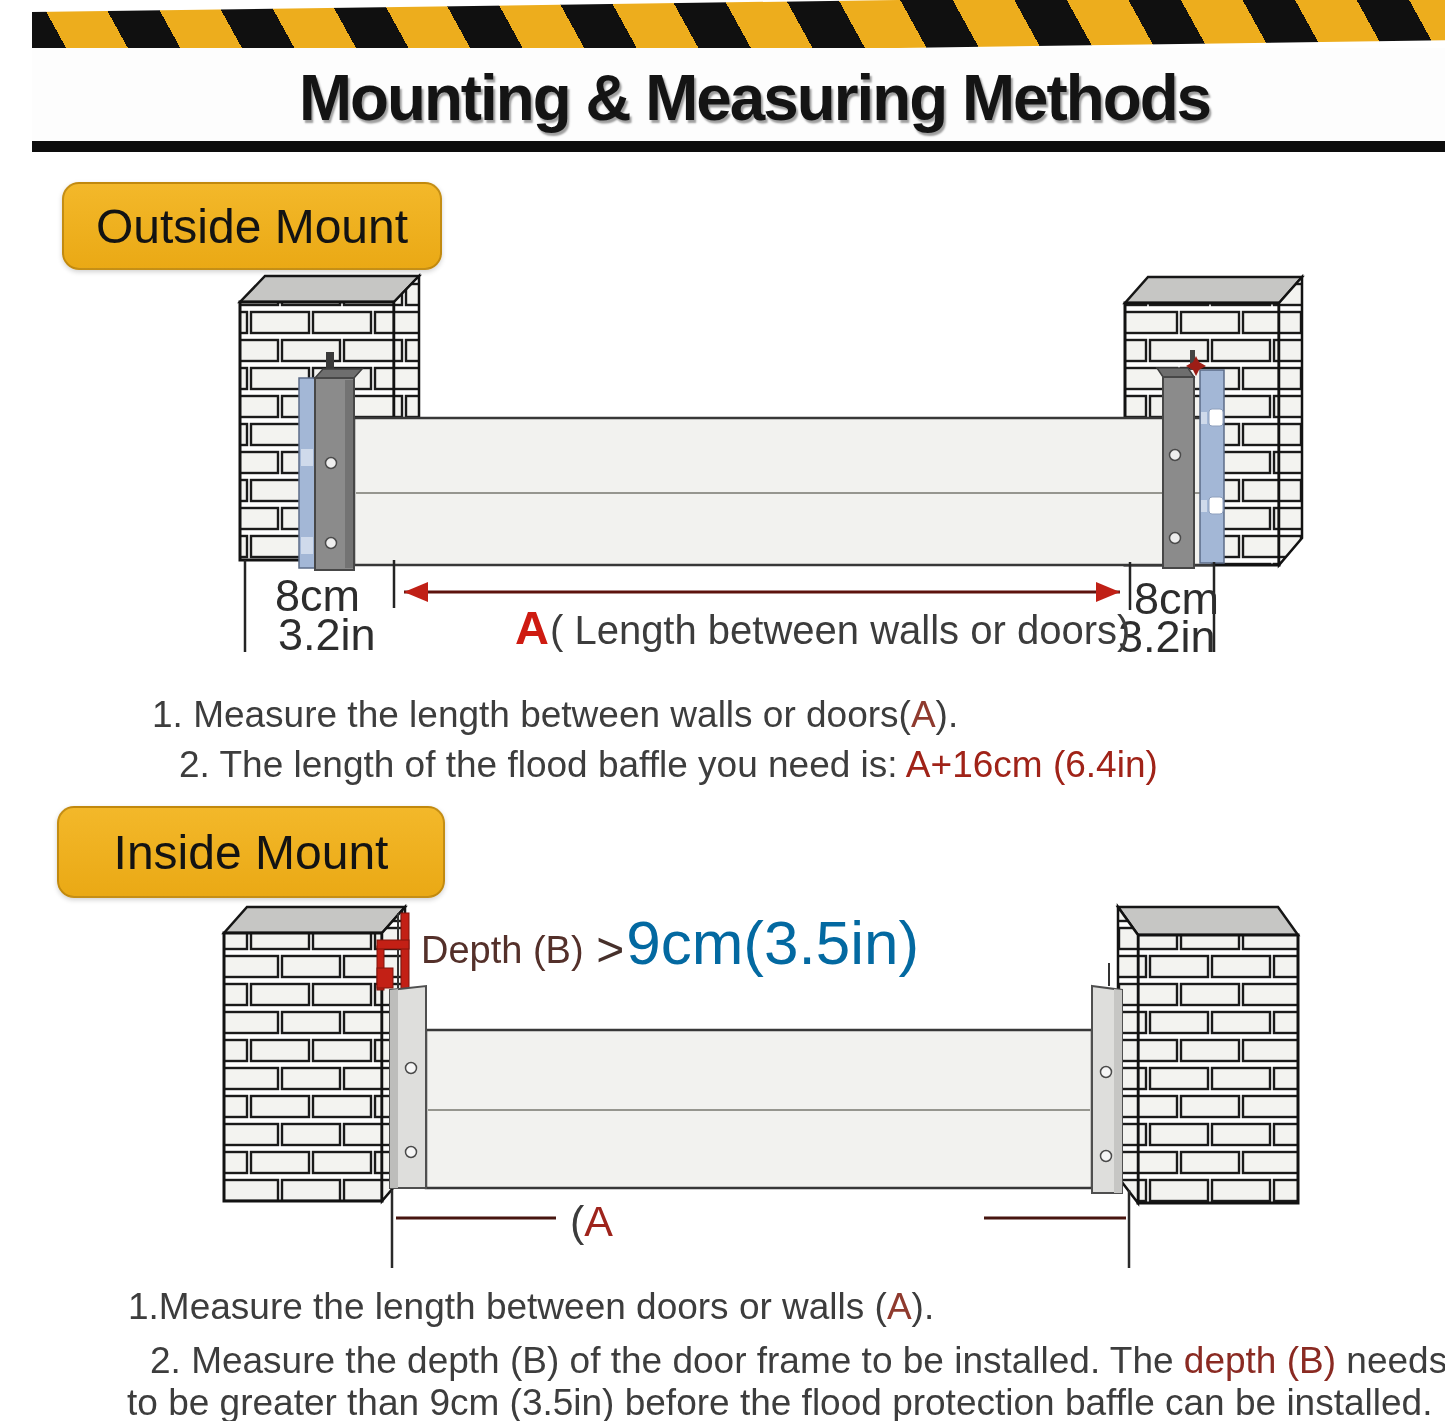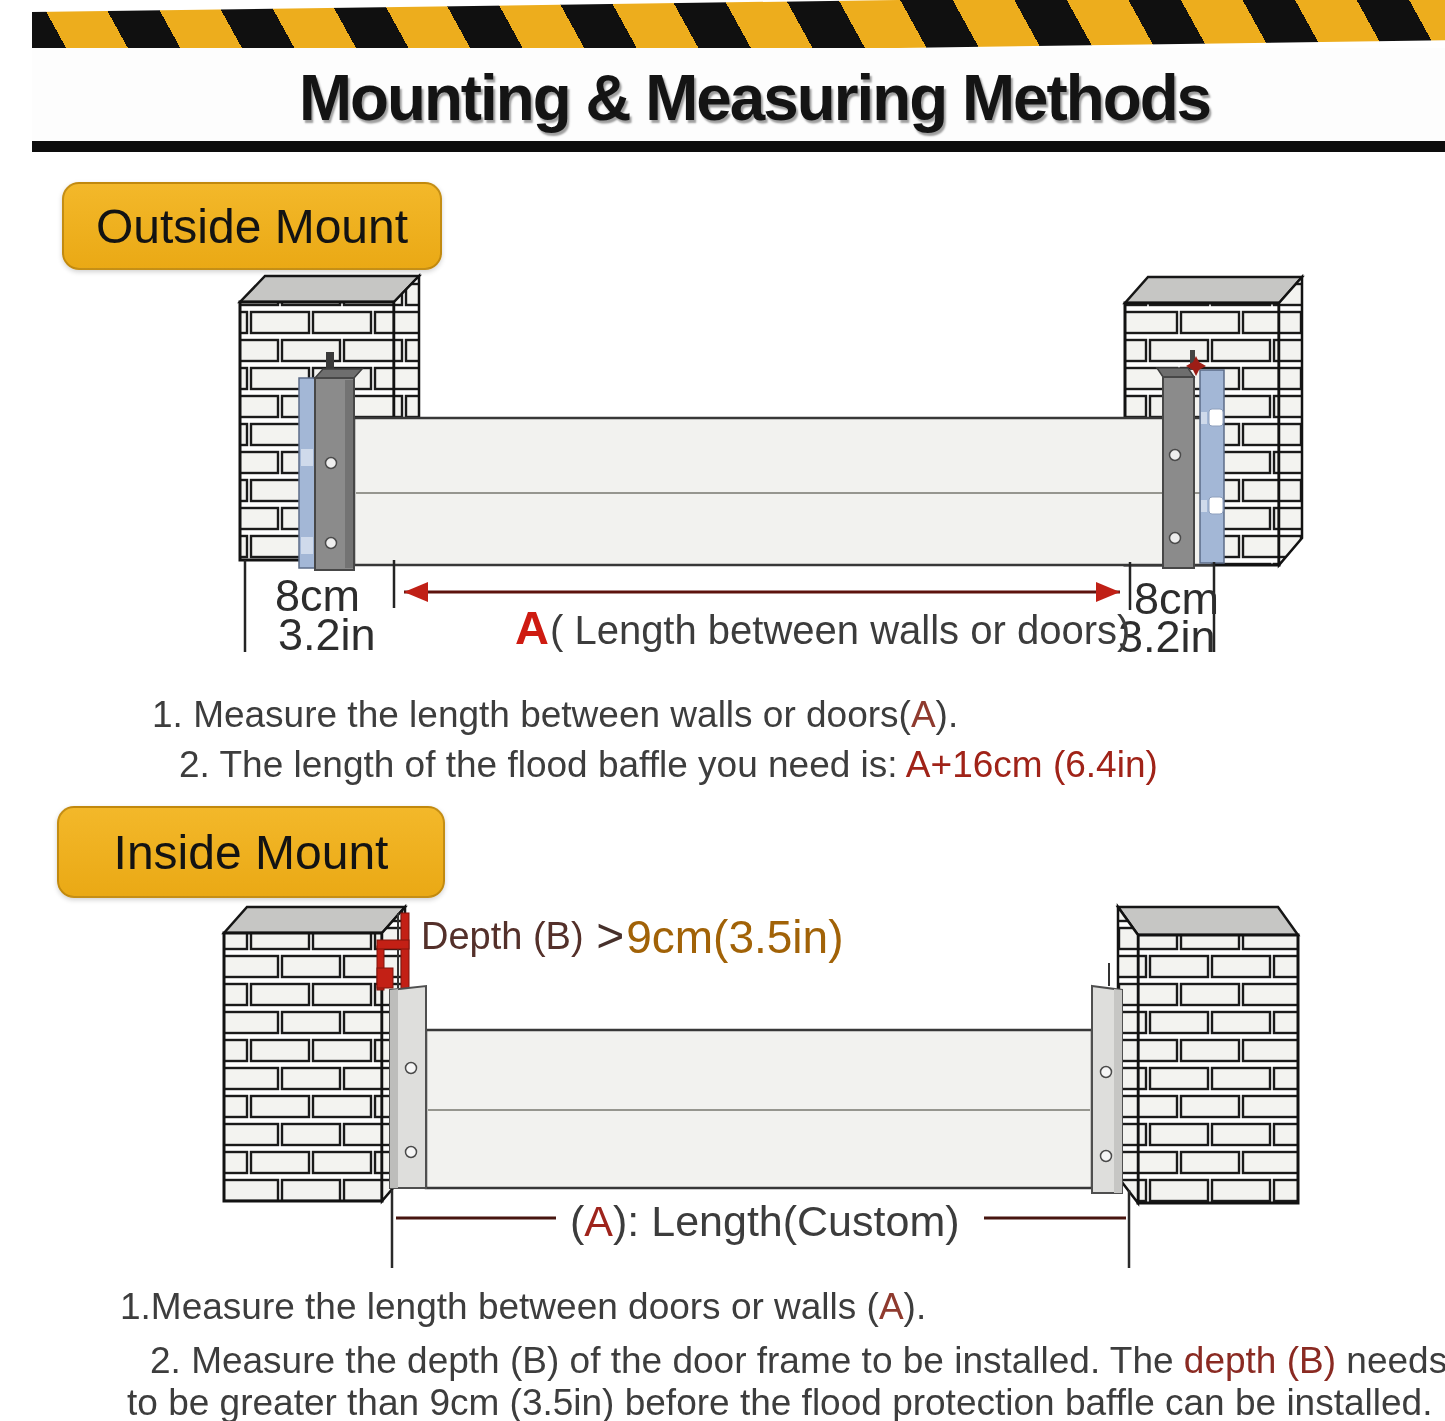--- a/index.html
+++ b/index.html
@@ -33,21 +33,21 @@
   .dim{font-size:45px;color:#2d2d2d;}
   .span-label{display:flex;align-items:flex-start;font-size:40px;color:#3c3c3c;}
   .span-label .big-a{font-size:47px;font-weight:700;color:#ce1b11;margin-right:1px;line-height:1;}
   .span-label .rest{padding-top:5px;}
   .step{font-size:37px;color:#3d3d3d;}
   .red-inline{color:#8f3a2e;}
   .red-strong{color:#a02318;}
   .depth-label{display:flex;align-items:flex-end;z-index:5;}
   .depth-label .d1{font-size:38px;color:#54302a;padding-bottom:3px;}
   .depth-label .gt{font-size:48px;color:#46302b;line-height:1;margin:0 2px;}
-  .depth-label .d2{font-size:46px;color:#a16207;line-height:1;}
+  .depth-label .d2{font-size:62px;color:#0369a1;line-height:1;}
   .len-label{display:flex;align-items:flex-start;font-size:43px;color:#3c3c3c;}
   .len-label .a{color:#9e241c;}
   .maroon-inline{color:#8a2a22;}
 </style>
 </head>
 <body>
 
 <div id="canvas">
 
   <div class="hazard"></div>
@@ -188,20 +188,20 @@
       <line x1="952" y1="1218" x2="1094" y2="1218" stroke="#47150f" stroke-width="3"></line>
       <line x1="1097" y1="1190" x2="1097" y2="1268" stroke="#2a2a2a" stroke-width="2.5"></line>
     </g>
   </svg>
 
   <div class="ovl depth-label" style="left:389px;top:912px">
     <span class="d1">Depth (B) </span><span class="gt">&gt;</span><span class="d2">9cm(3.5in)</span>
   </div>
 
   <div class="ovl len-label" style="left:538px;top:1198px">
-    <span>(</span><span class="a">A</span><span>): Length(Custom)</span>
-  </div>
-
-  <div class="ovl step" style="left:88px;top:1287px"><span>1.Measure the length between doors or walls (</span><span class="red-inline">A</span><span>).</span></div>
+    <span>(</span><span class="a">A</span>
+  </div>
+
+  <div class="ovl step" style="left:96px;top:1287px"><span>1.Measure the length between doors or walls (</span><span class="red-inline">A</span><span>).</span></div>
   <div class="ovl step" style="left:118px;top:1341px"><span>2. Measure the depth (B) of the door frame to be installed. The </span><span class="maroon-inline">depth (B)</span><span> needs</span></div>
   <div class="ovl step" style="left:95px;top:1383px">to be greater than 9cm (3.5in) before the flood protection baffle can be installed.</div>
 
 </div>
 
 </body></html>

